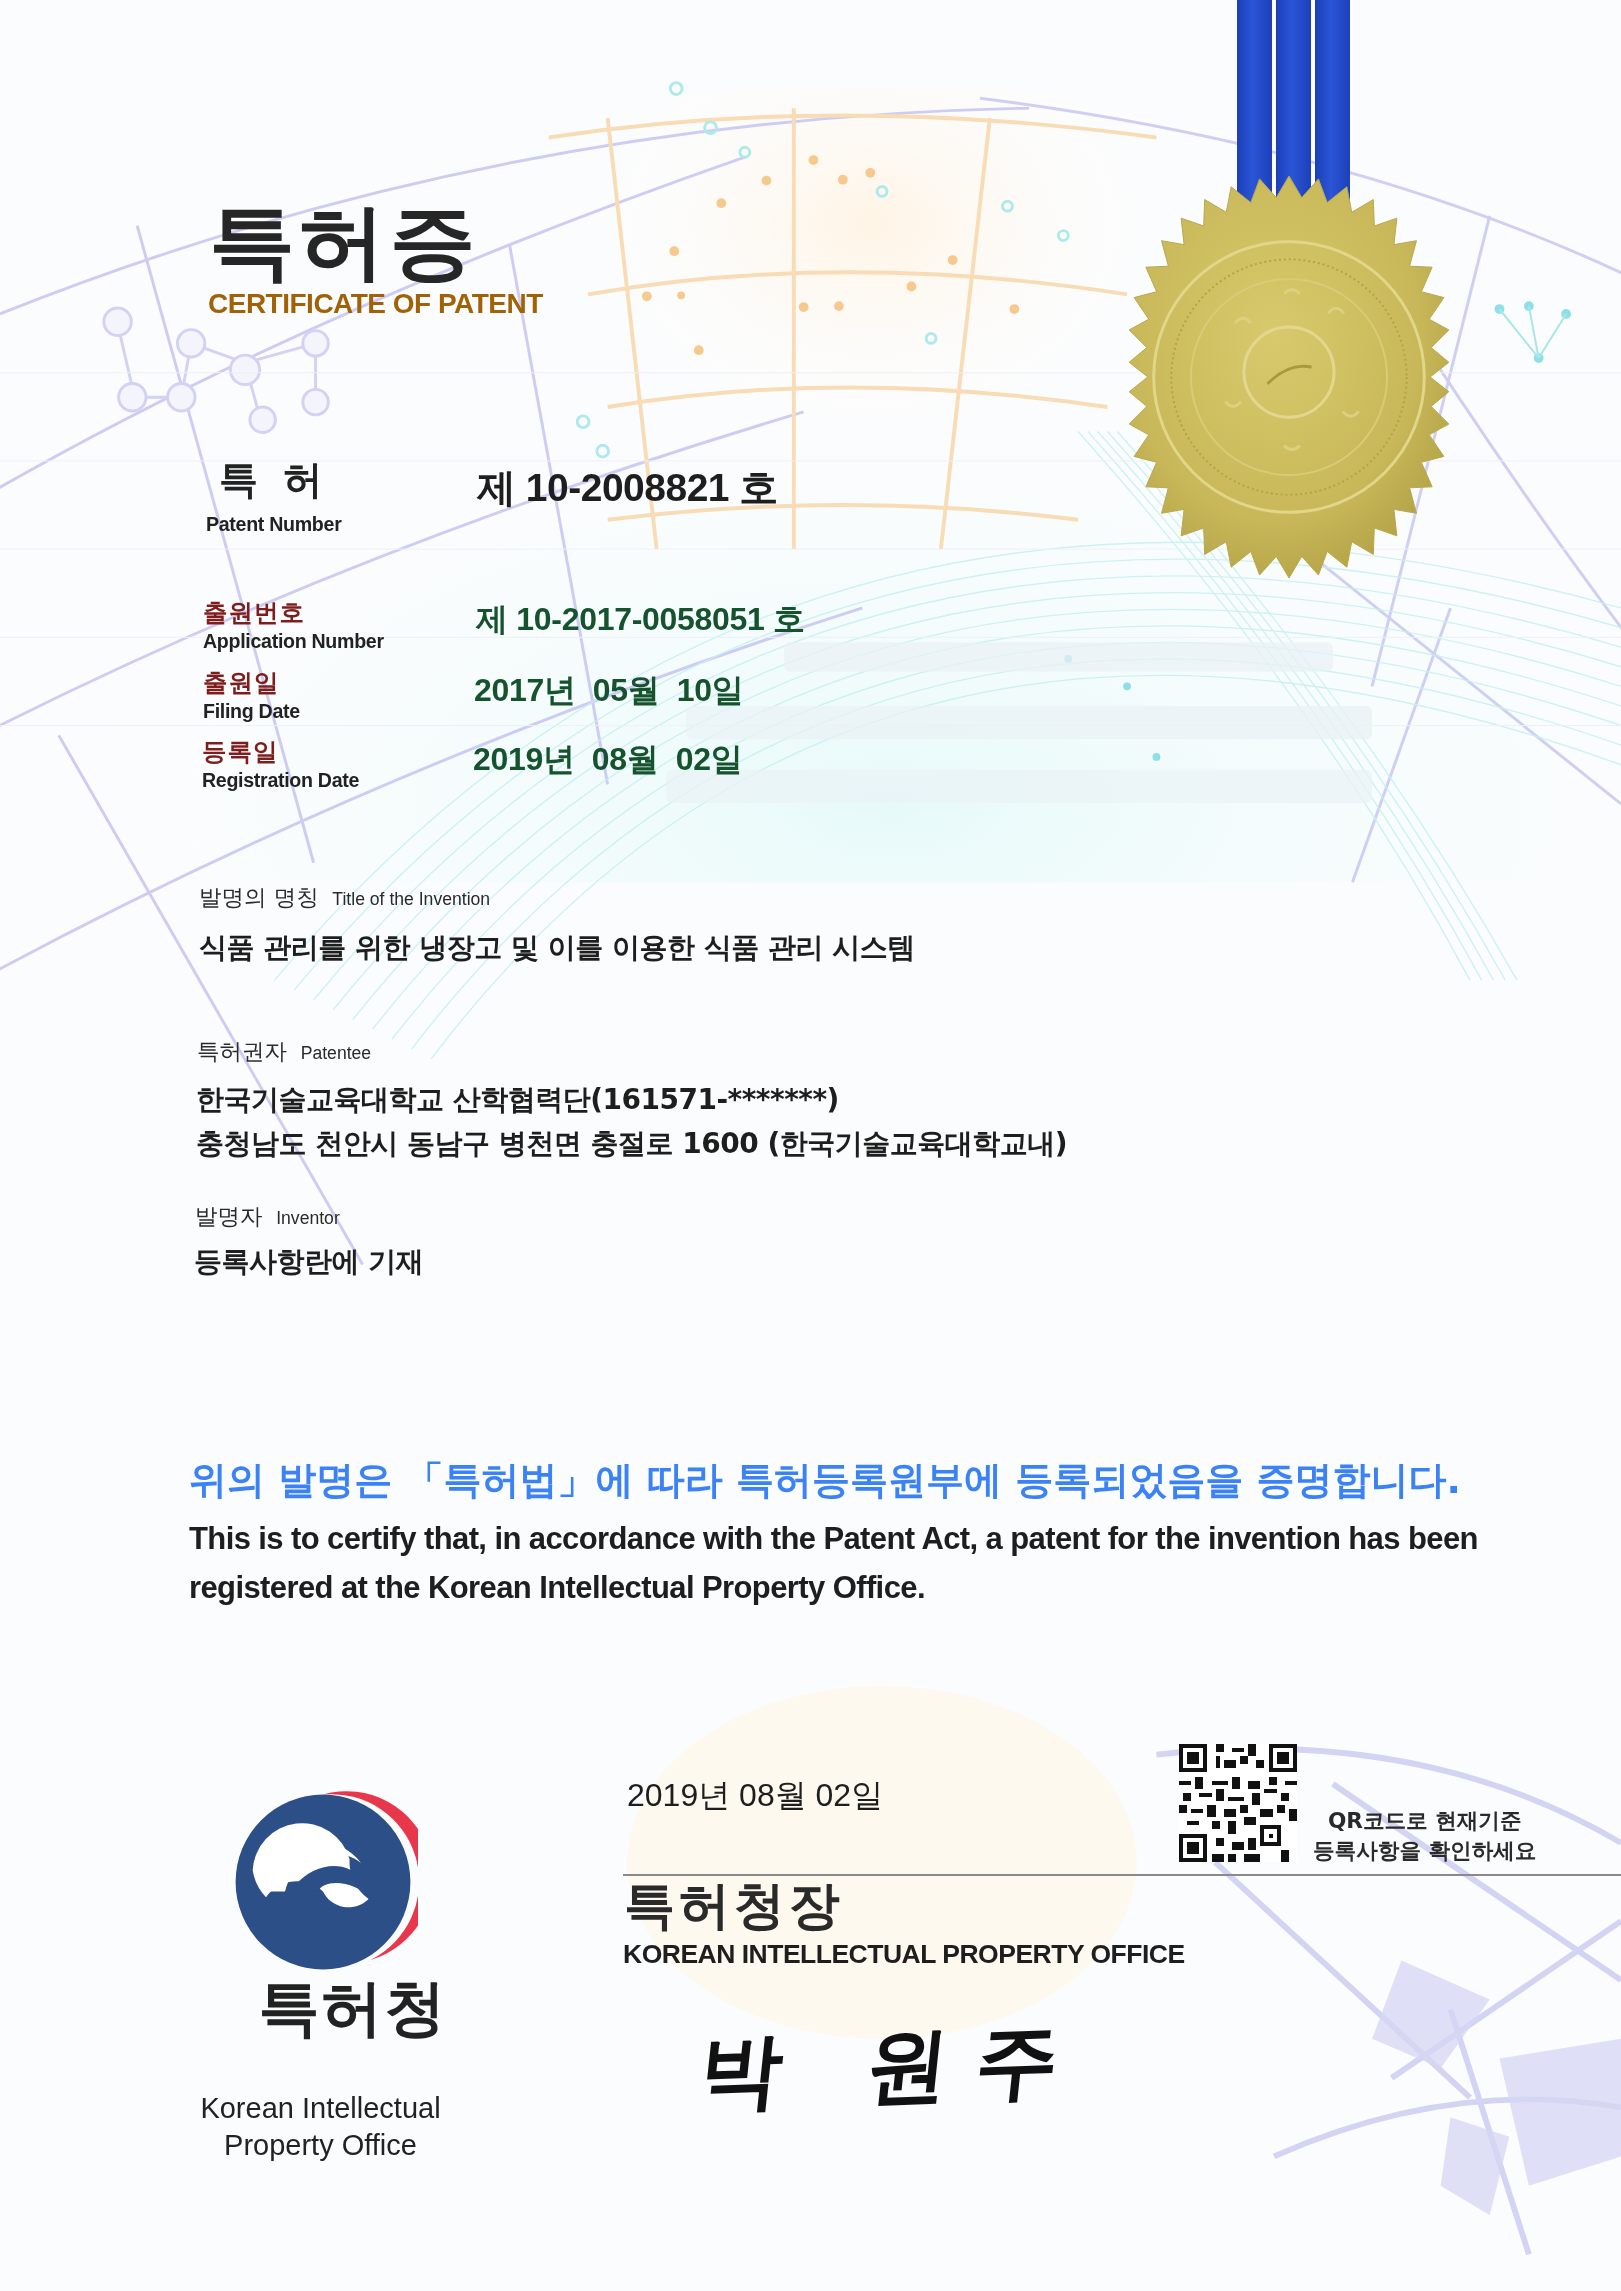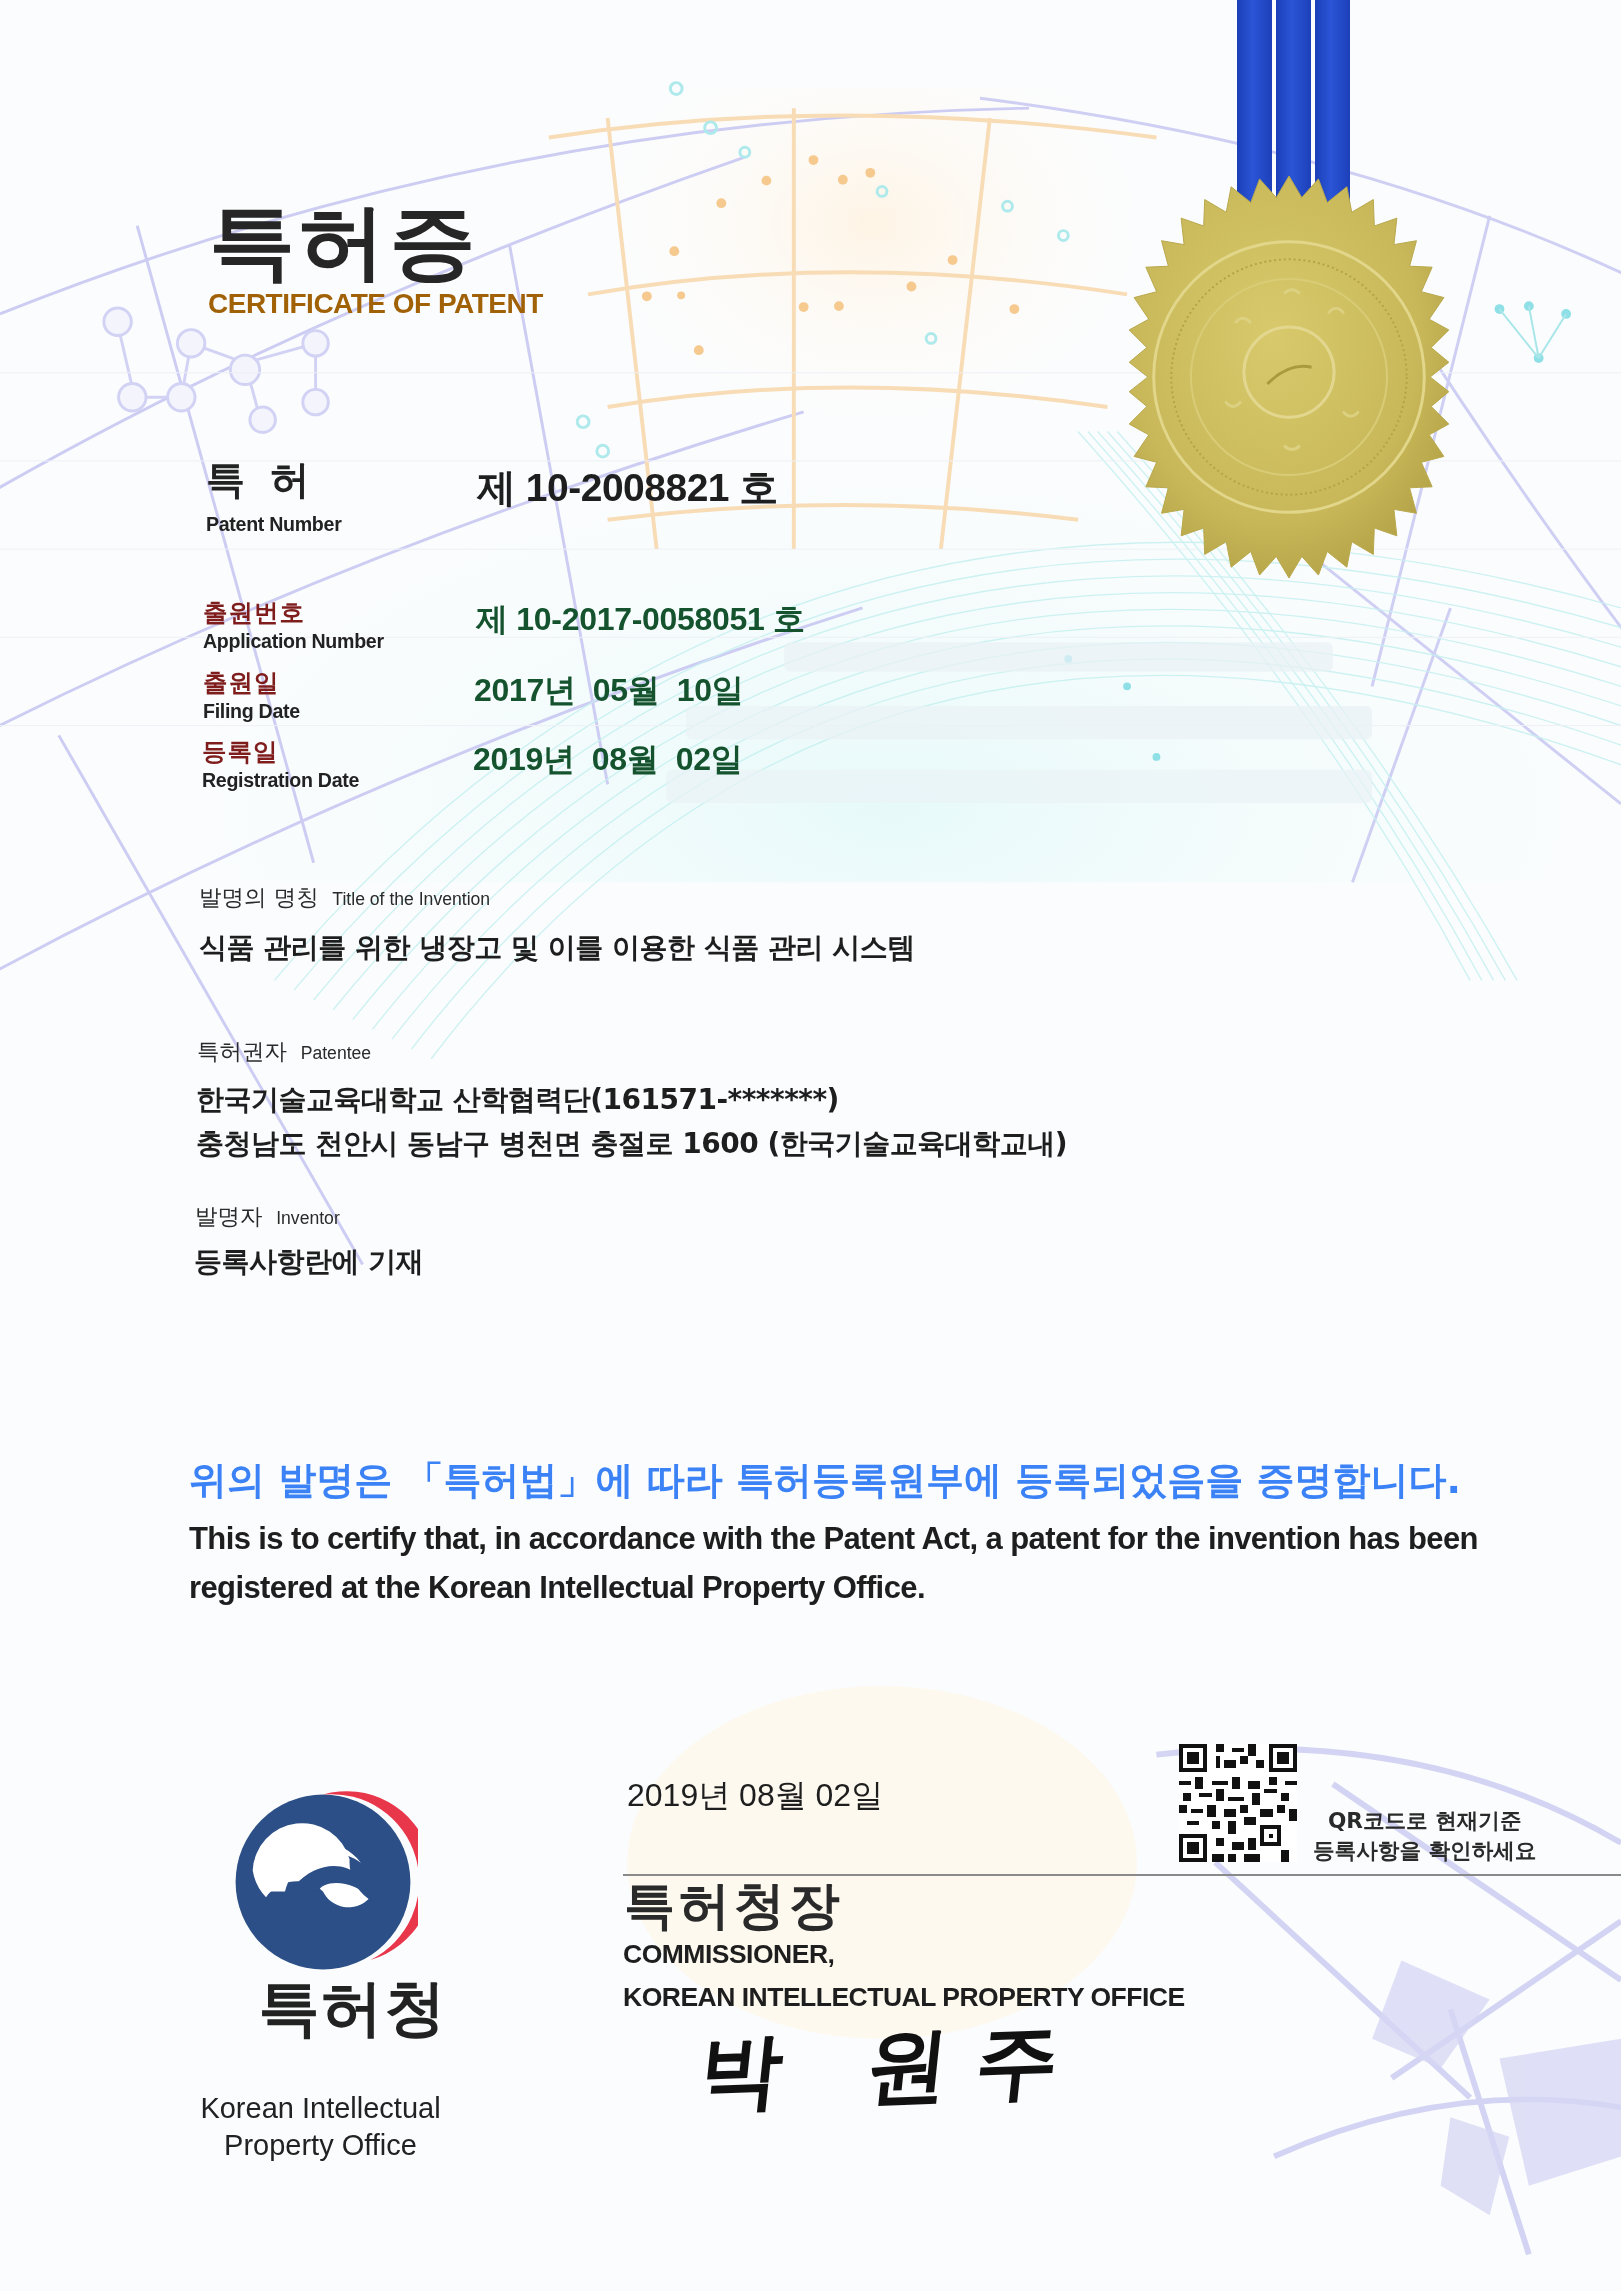--- a/index.html
+++ b/index.html
@@ -32,21 +32,21 @@
       transform-origin: left top;
     }
     .title-en {
       left: 208px; top: 288px;
       font-size: 28px; font-weight: bold; letter-spacing: -0.5px;
       color: #a16207;
       font-family: "Liberation Sans", sans-serif;
     }
 
     
-    .lbl-ko { font-size: 39px; font-weight: bold; color: #222; letter-spacing: 5.9px; }
+    .lbl-ko { font-size: 39px; font-weight: bold; color: #222; letter-spacing: 5.9px; text-align: center; }
     .lbl-ko-sm { font-size: 24.5px; font-weight: bold; color: #7f1d1d; letter-spacing: 1px; }
     .lbl-en { font-size: 19.6px; font-weight: bold; color: #222; font-family: "Liberation Sans", sans-serif; letter-spacing: -0.3px; }
     .val-big { font-size: 39px; font-weight: bold; color: #1e1e1e; font-family: "Liberation Sans", sans-serif; letter-spacing: -0.5px; }
     .val-mid { font-size: 32px; font-weight: bold; color: #14532d; font-family: "Liberation Sans", sans-serif; letter-spacing: -0.3px; }
 
     .sec-lbl-ko { font-size: 22.5px; color: #2a2a2a; }
     .sec-lbl-en { font-size: 17.6px; color: #2a2a2a; font-family: "Liberation Sans", sans-serif; margin-left: 13.7px; }
     .sec-val { font-size: 28px; font-weight: bold; color: #1e1e1e; letter-spacing: -0.5px; }
 
     .cert-ko {
@@ -418,21 +418,20 @@
 </svg>
 <div class="abs qr-caption">
   <div>QR코드로 현재기준</div>
   <div>등록사항을 확인하세요</div>
 </div>
 
 <div class="abs rule-line"></div>
 
 <div class="abs commish-ko">특허청장</div>
 <div class="abs commish-en">
-  <div>COMMISSIONER,</div>
   <div>KOREAN INTELLECTUAL PROPERTY OFFICE</div>
 </div>
 
 <div class="abs signature">박 원주</div>
 
 <svg class="abs kipo-logo" viewBox="0 0 200 200" xmlns="http://www.w3.org/2000/svg">
   <circle cx="100" cy="100" r="92" fill="#2b4f86"></circle>
   <path d="M100 8 A92 92 0 0 1 150 182 A60 60 0 0 0 100 8 Z" fill="#e8364b"></path>
   <path d="M26 88 A52 52 0 0 1 128 76 A48 48 0 0 0 148 118 A30 30 0 0 1 100 110 A40 40 0 0 0 40 116 A52 52 0 0 1 26 88 Z" fill="#ffffff"></path>
   <path d="M40 110 C 50 60, 110 40, 140 80 C 115 60, 70 70, 60 110 Z" fill="#ffffff"></path>

